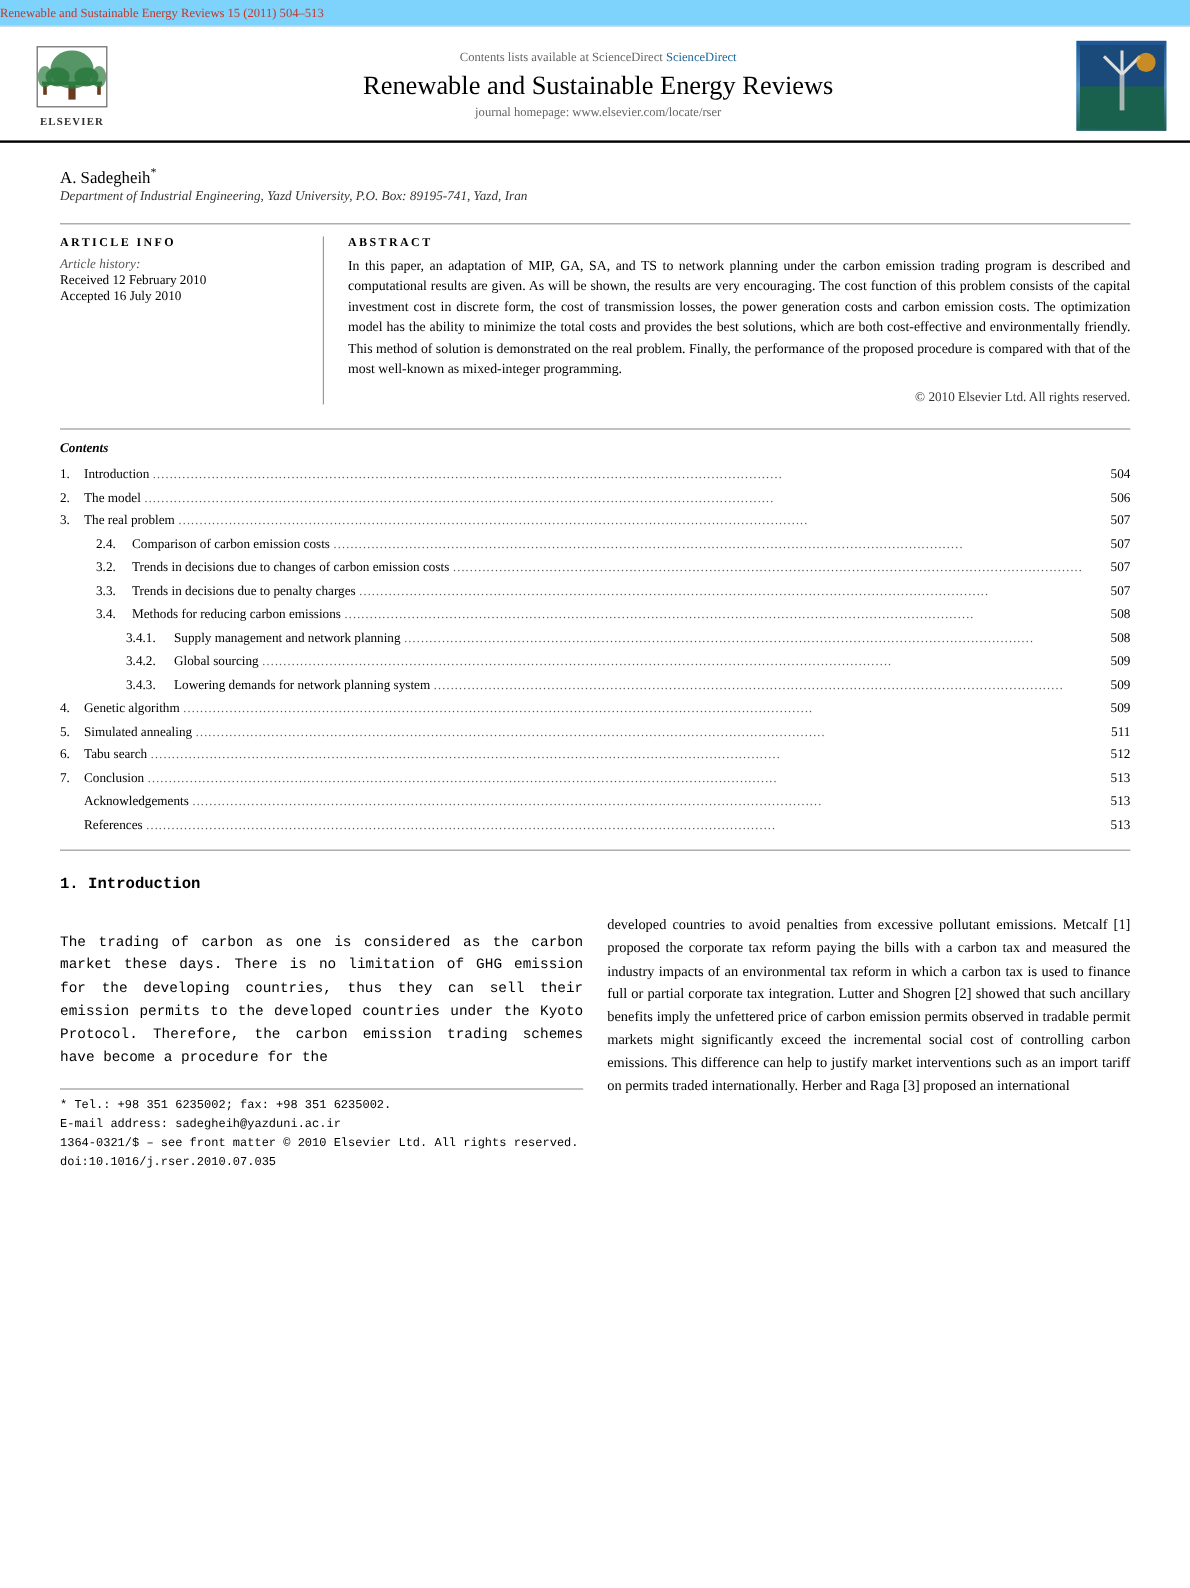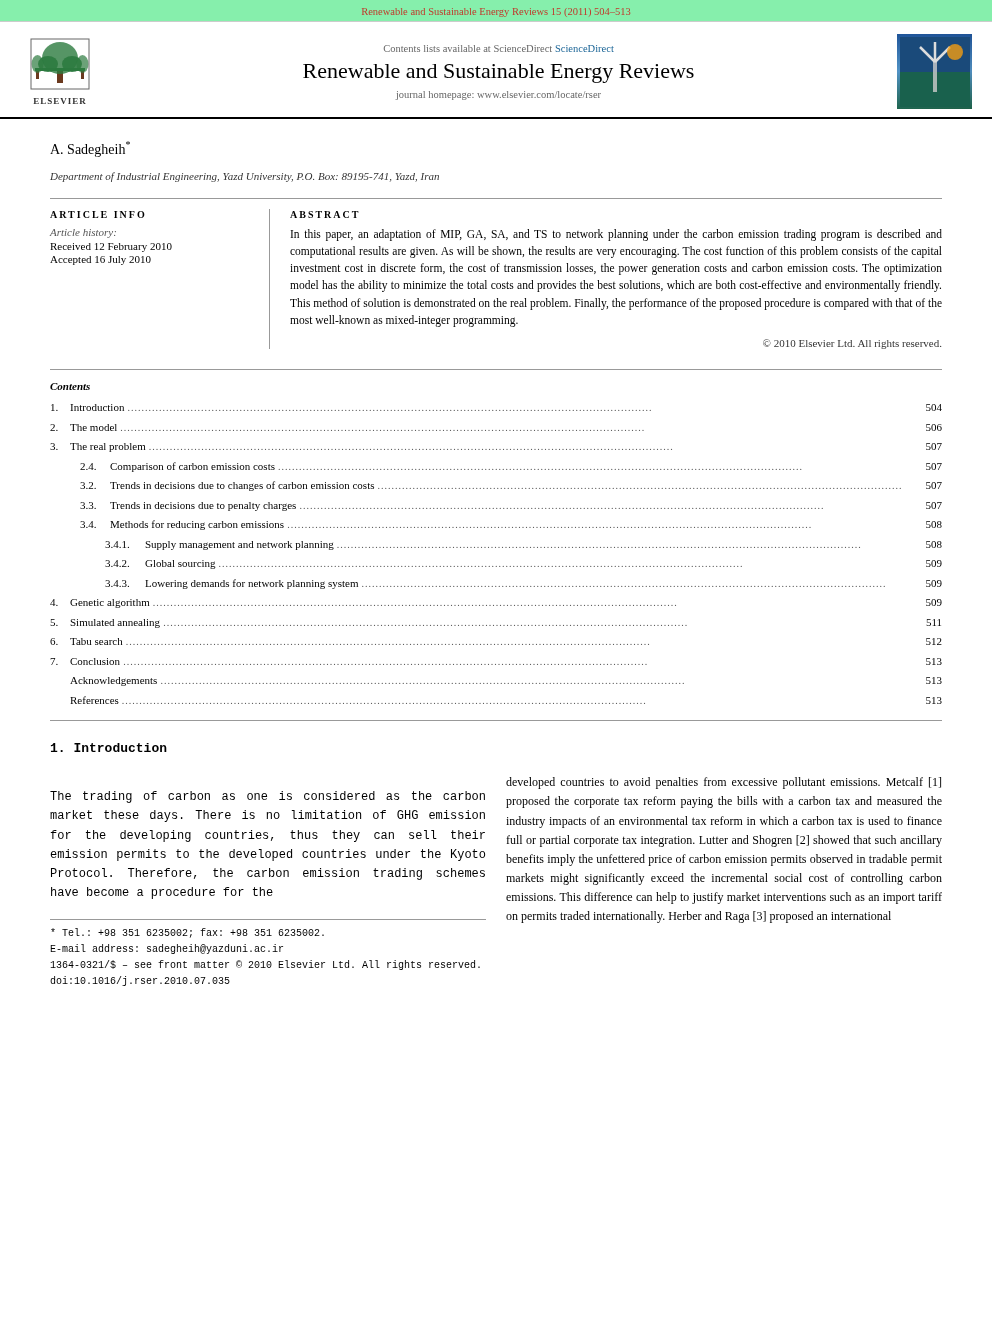--- a/index.html
+++ b/index.html
@@ -7,22 +7,21 @@
       background: #fff;
       font-family: 'Times New Roman', Times, serif;
       font-size: 13px;
       color: #000;
       width: 992px;
       min-height: 1323px;
     }
 
     
     .top-bar {
-      background: #86efac;
-      text-align: center;
+      background: #7dd3fc;
       padding: 6px 0 4px 0;
       font-size: 10.5px;
       color: #c0392b;
       border-bottom: 1px solid #ccc;
     }
 
     
     .journal-header {
       display: flex;
       align-items: center;
@@ -116,21 +115,21 @@
       font-size: 22px;
       font-weight: bold;
       font-family: 'Times New Roman', serif;
       margin-top: 16px;
       margin-bottom: 10px;
       line-height: 1.3;
     }
 
     .author-name {
       font-size: 14px;
-      margin-bottom: 12px;
+      margin-bottom: 0;
     }
 
     .author-name sup {
       font-size: 10px;
     }
 
     .affiliation {
       font-size: 11px;
       font-style: italic;
       color: #333;

